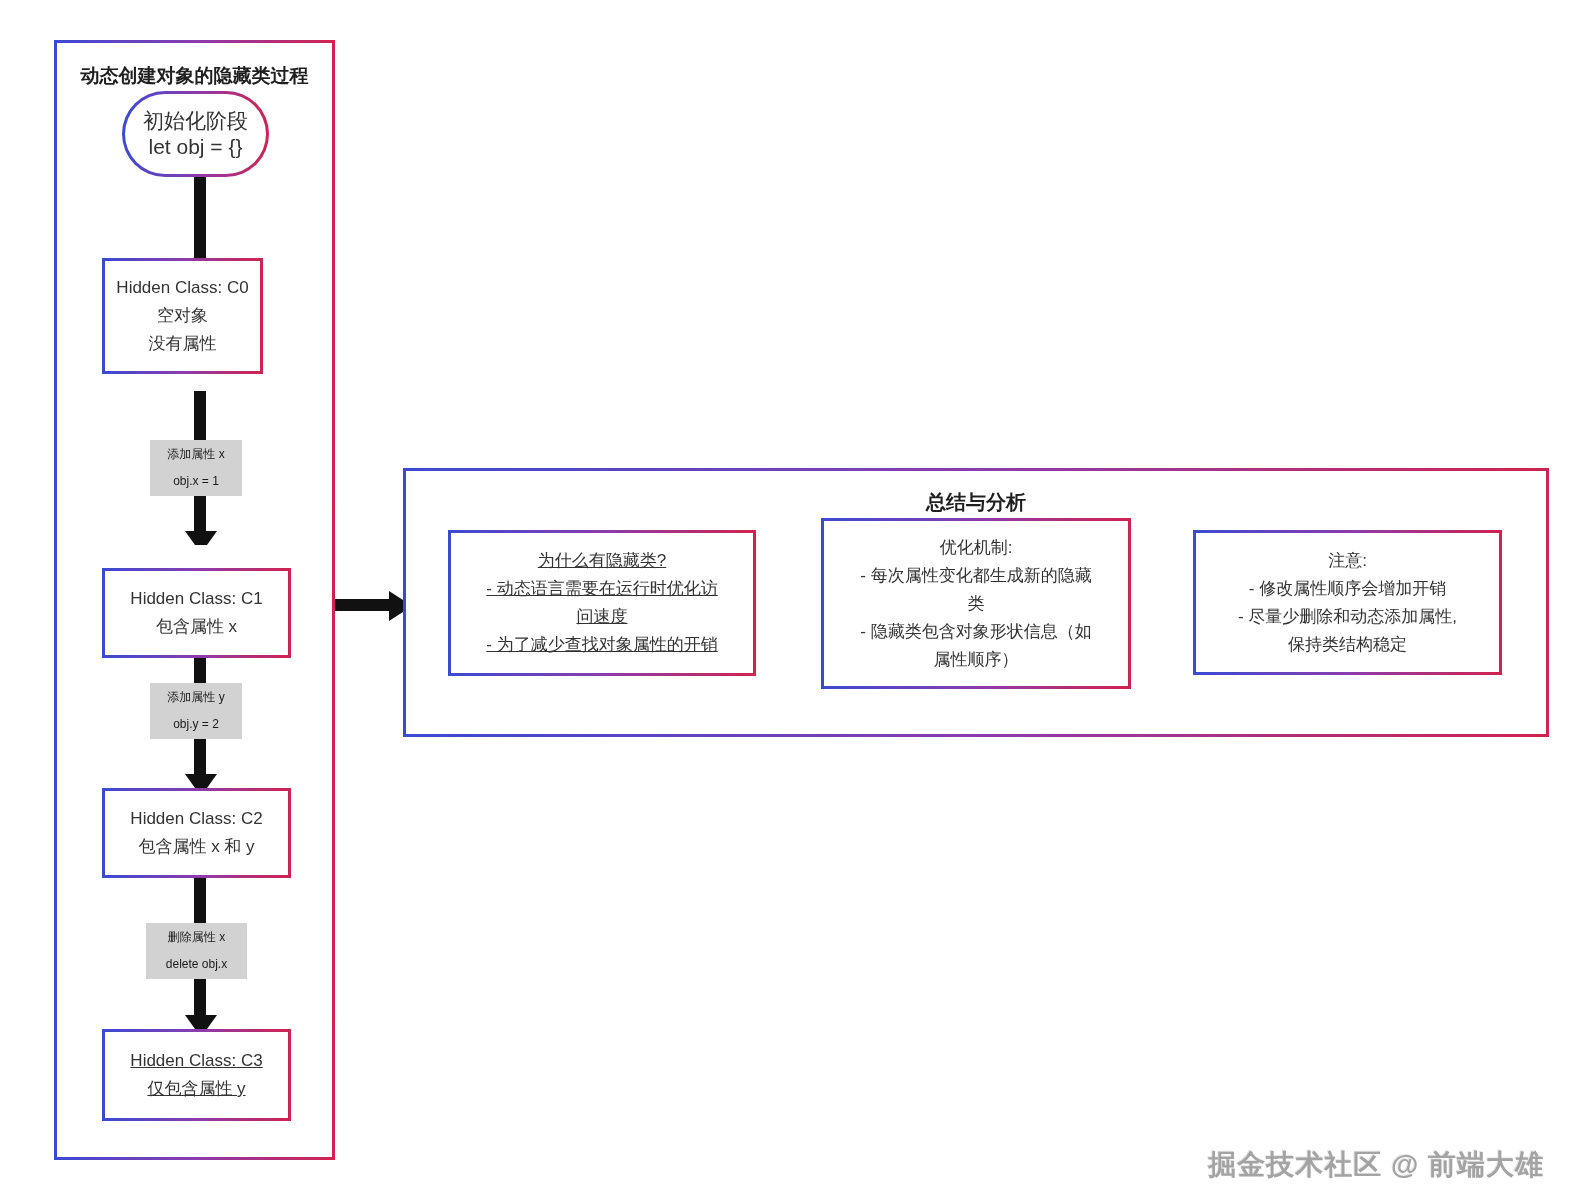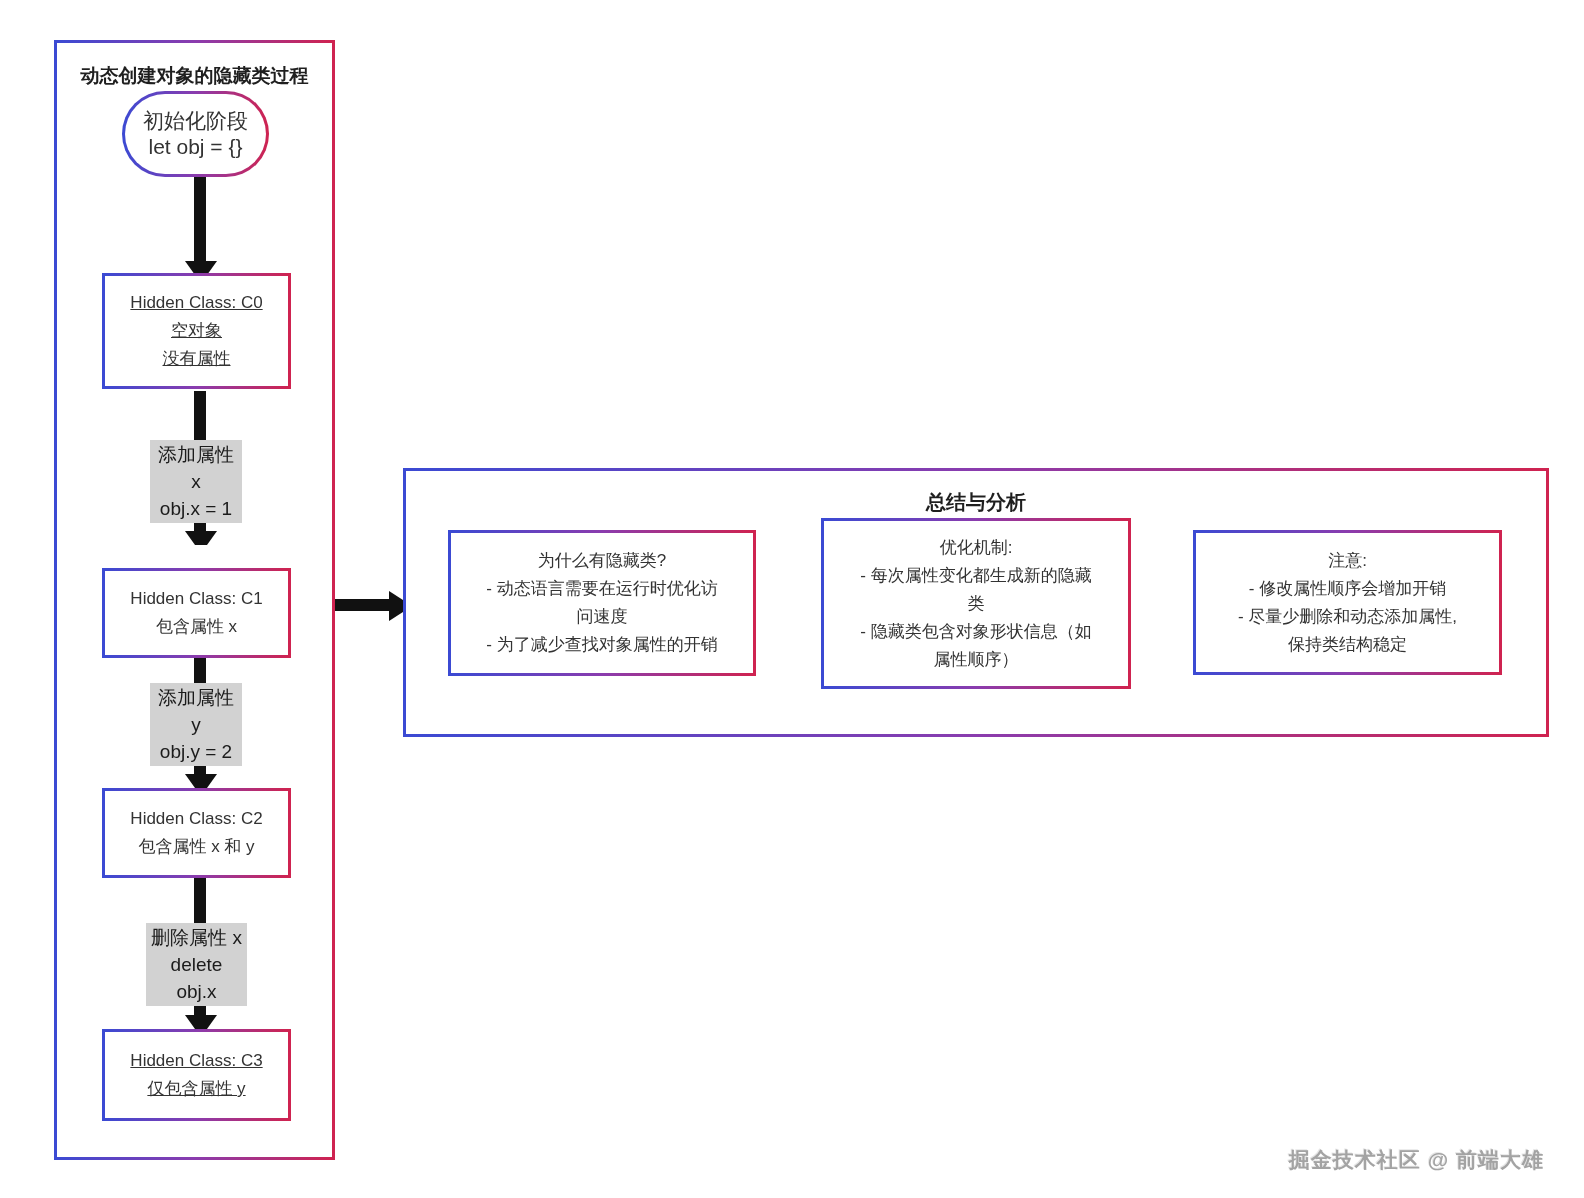--- a/index.html
+++ b/index.html
@@ -63,21 +63,21 @@
     white-space: pre-line;
     font-size: 21px;
     line-height: 26px;
     color: #333333;
   }
   .edge-label {
     position: absolute;
     background: #d2d2d2;
     text-align: center;
     white-space: pre-line;
-    font-size: 19px;
+    font-size: 12px;
     line-height: 27px;
     color: #1b1b1b;
     padding: 1px 2px;
     z-index: 4;
   }
   .shaft-v {
     position: absolute;
     width: 3px;
     background: #111111;
     z-index: 2;
@@ -113,21 +113,21 @@
     white-space: pre-line;
     font-size: 17px;
     line-height: 28px;
     color: #333333;
     padding: 6px 8px;
   }
   .watermark {
     position: absolute;
     right: 46px;
     top: 1128px;
-    font-size: 21px;
+    font-size: 28px;
     font-weight: bold;
     letter-spacing: 1px;
     color: #a3a3a3;
     text-shadow: -1px -1px 0 rgba(0,0,0,0.10), 2px 2px 1px #ffffff;
     z-index: 5;
   }
 </style>
 </head>
 <body>
 
@@ -150,21 +150,21 @@
 
   <div class="shaft-v" style="left:182px; top:623px; height:140px;"></div>
   <div class="head-down" style="left:173px; top:762px;"></div>
 
   <div class="shaft-v" style="left:182px; top:866px; height:138px;"></div>
   <div class="head-down" style="left:173px; top:1003px;"></div>
 
   <div class="shaft-h" style="left:323px; top:587px; width:55px;"></div>
   <div class="head-right" style="left:377px; top:579px;"></div>
 
-  <div class="node grad-border" style="left:90px; top:261px; width:189px; height:116px;text-decoration:underline;">Hidden Class: C0
+  <div class="node grad-border" style="left:90px; top:246px; width:161px; height:116px;">Hidden Class: C0
 空对象
 没有属性</div>
 
   <div class="node grad-border" style="left:90px; top:533px; width:189px; height:90px;margin-top:23px;">Hidden Class: C1
 包含属性 x</div>
 
   <div class="node grad-border" style="left:90px; top:776px; width:189px; height:90px;border-radius:10px;">Hidden Class: C2
 包含属性 x 和 y</div>
 
   <div class="node grad-border" style="left:90px; top:1017px; width:189px; height:92px;text-decoration:underline;">Hidden Class: C3
@@ -176,21 +176,21 @@
   <div class="edge-label" style="left:138px; top:671px; width:92px;">添加属性 y
 obj.y = 2</div>
 
   <div class="edge-label" style="left:134px; top:911px; width:101px;">删除属性 x
 delete obj.x</div>
 
   <div class="container grad-border" style="left:391px; top:456px; width:1146px; height:269px;">
     <div class="container-title" style="font-size:20px; margin-top:6px;">总结与分析</div>
   </div>
 
-  <div class="sbox grad-border" style="left:436px; top:518px; width:308px; height:146px;">为什么有隐藏类?
+  <div class="sbox grad-border" style="left:436px; top:518px; width:308px; height:146px;text-decoration:underline;">为什么有隐藏类?
 - 动态语言需要在运行时优化访
 问速度
 - 为了减少查找对象属性的开销</div>
 
   <div class="sbox grad-border" style="left:1181px; top:518px; width:309px; height:145px;">注意:
 - 修改属性顺序会增加开销
 - 尽量少删除和动态添加属性,
 保持类结构稳定</div>
 
   <div class="sbox grad-border" style="left:809px; top:506px; width:310px; height:171px;">优化机制:

